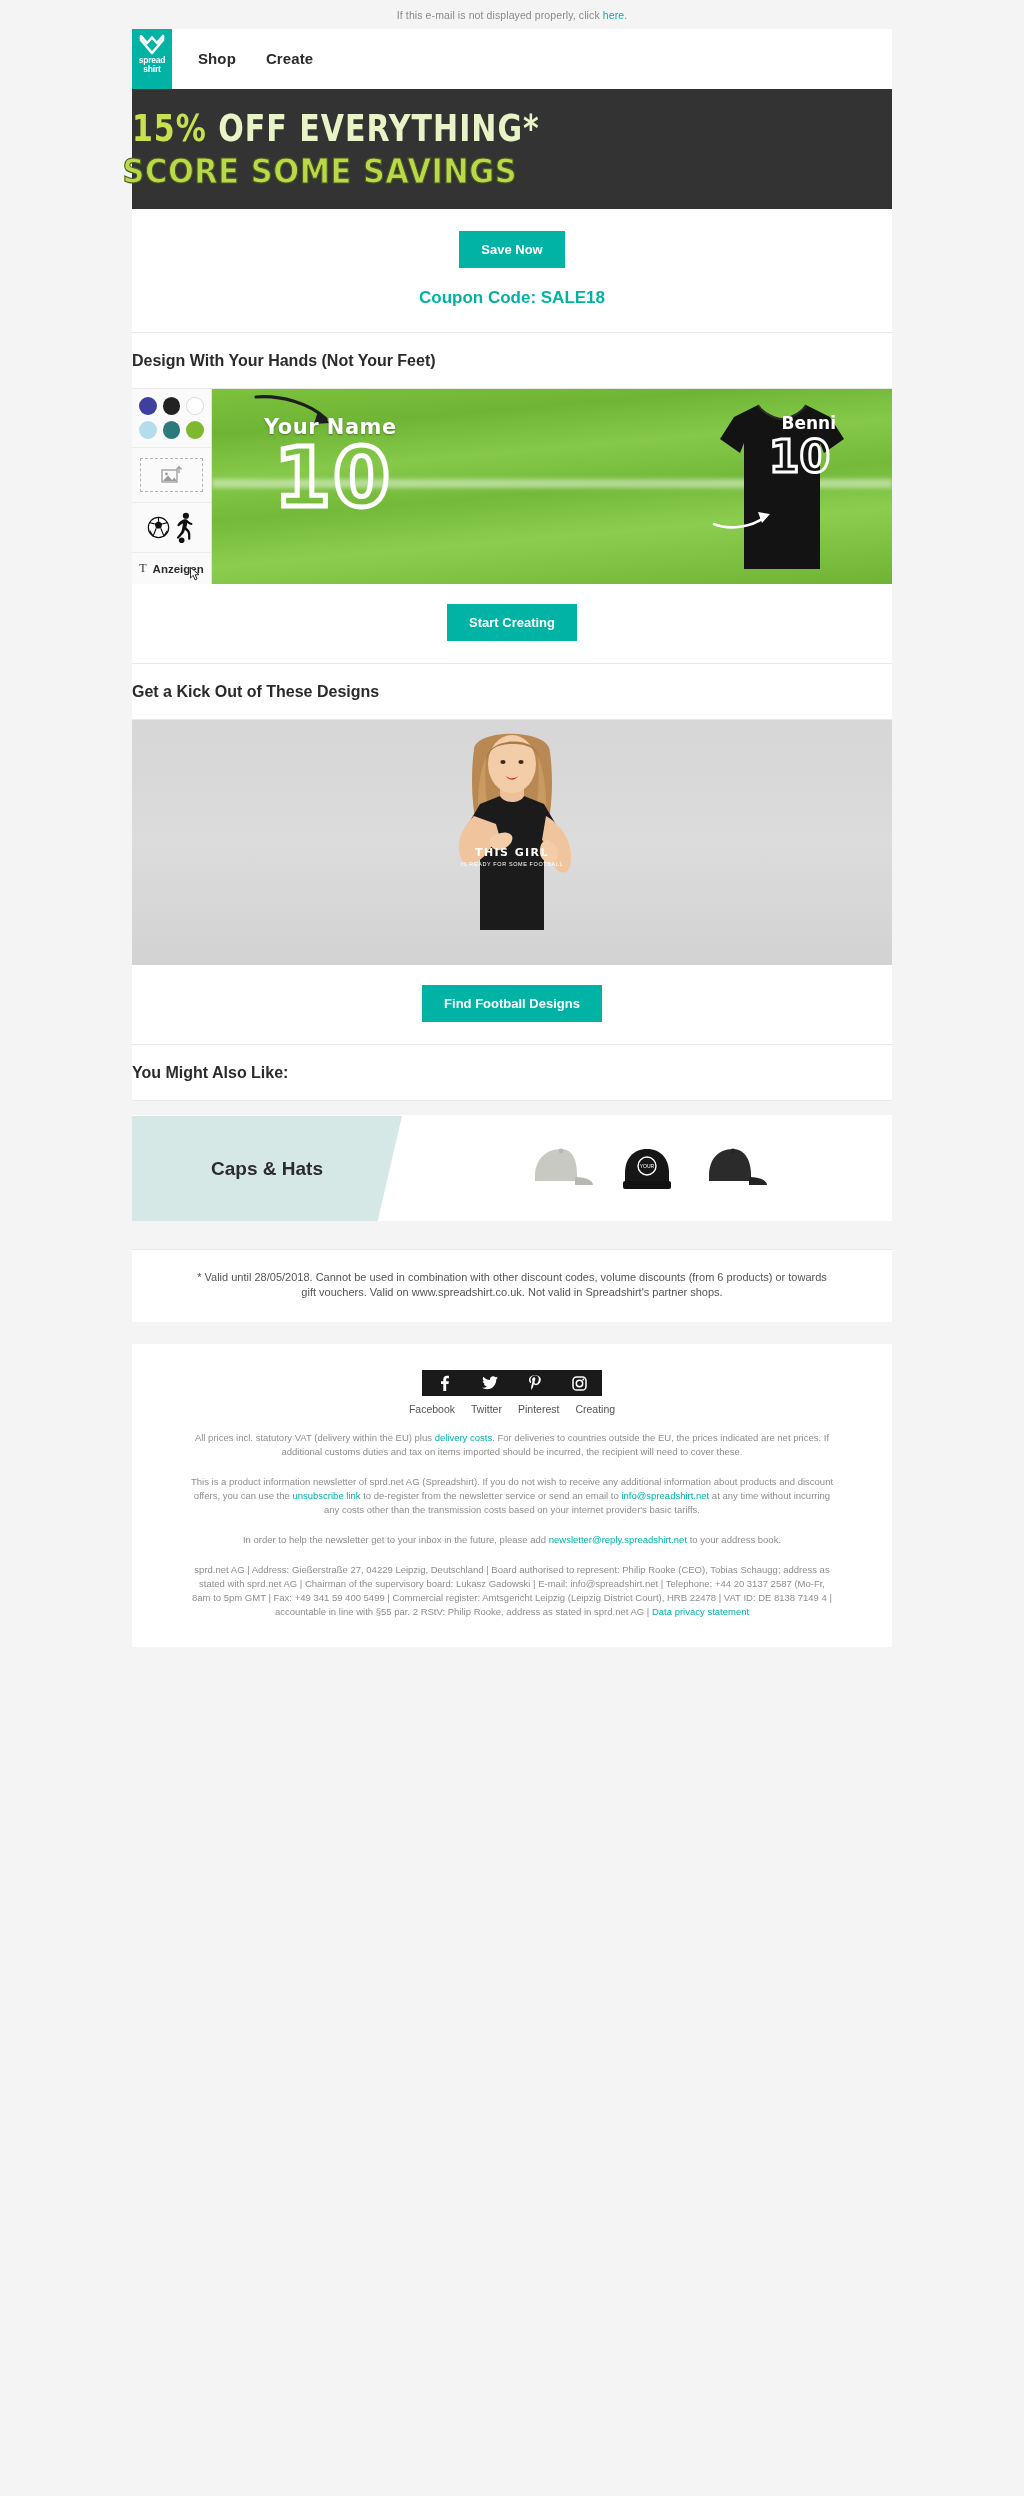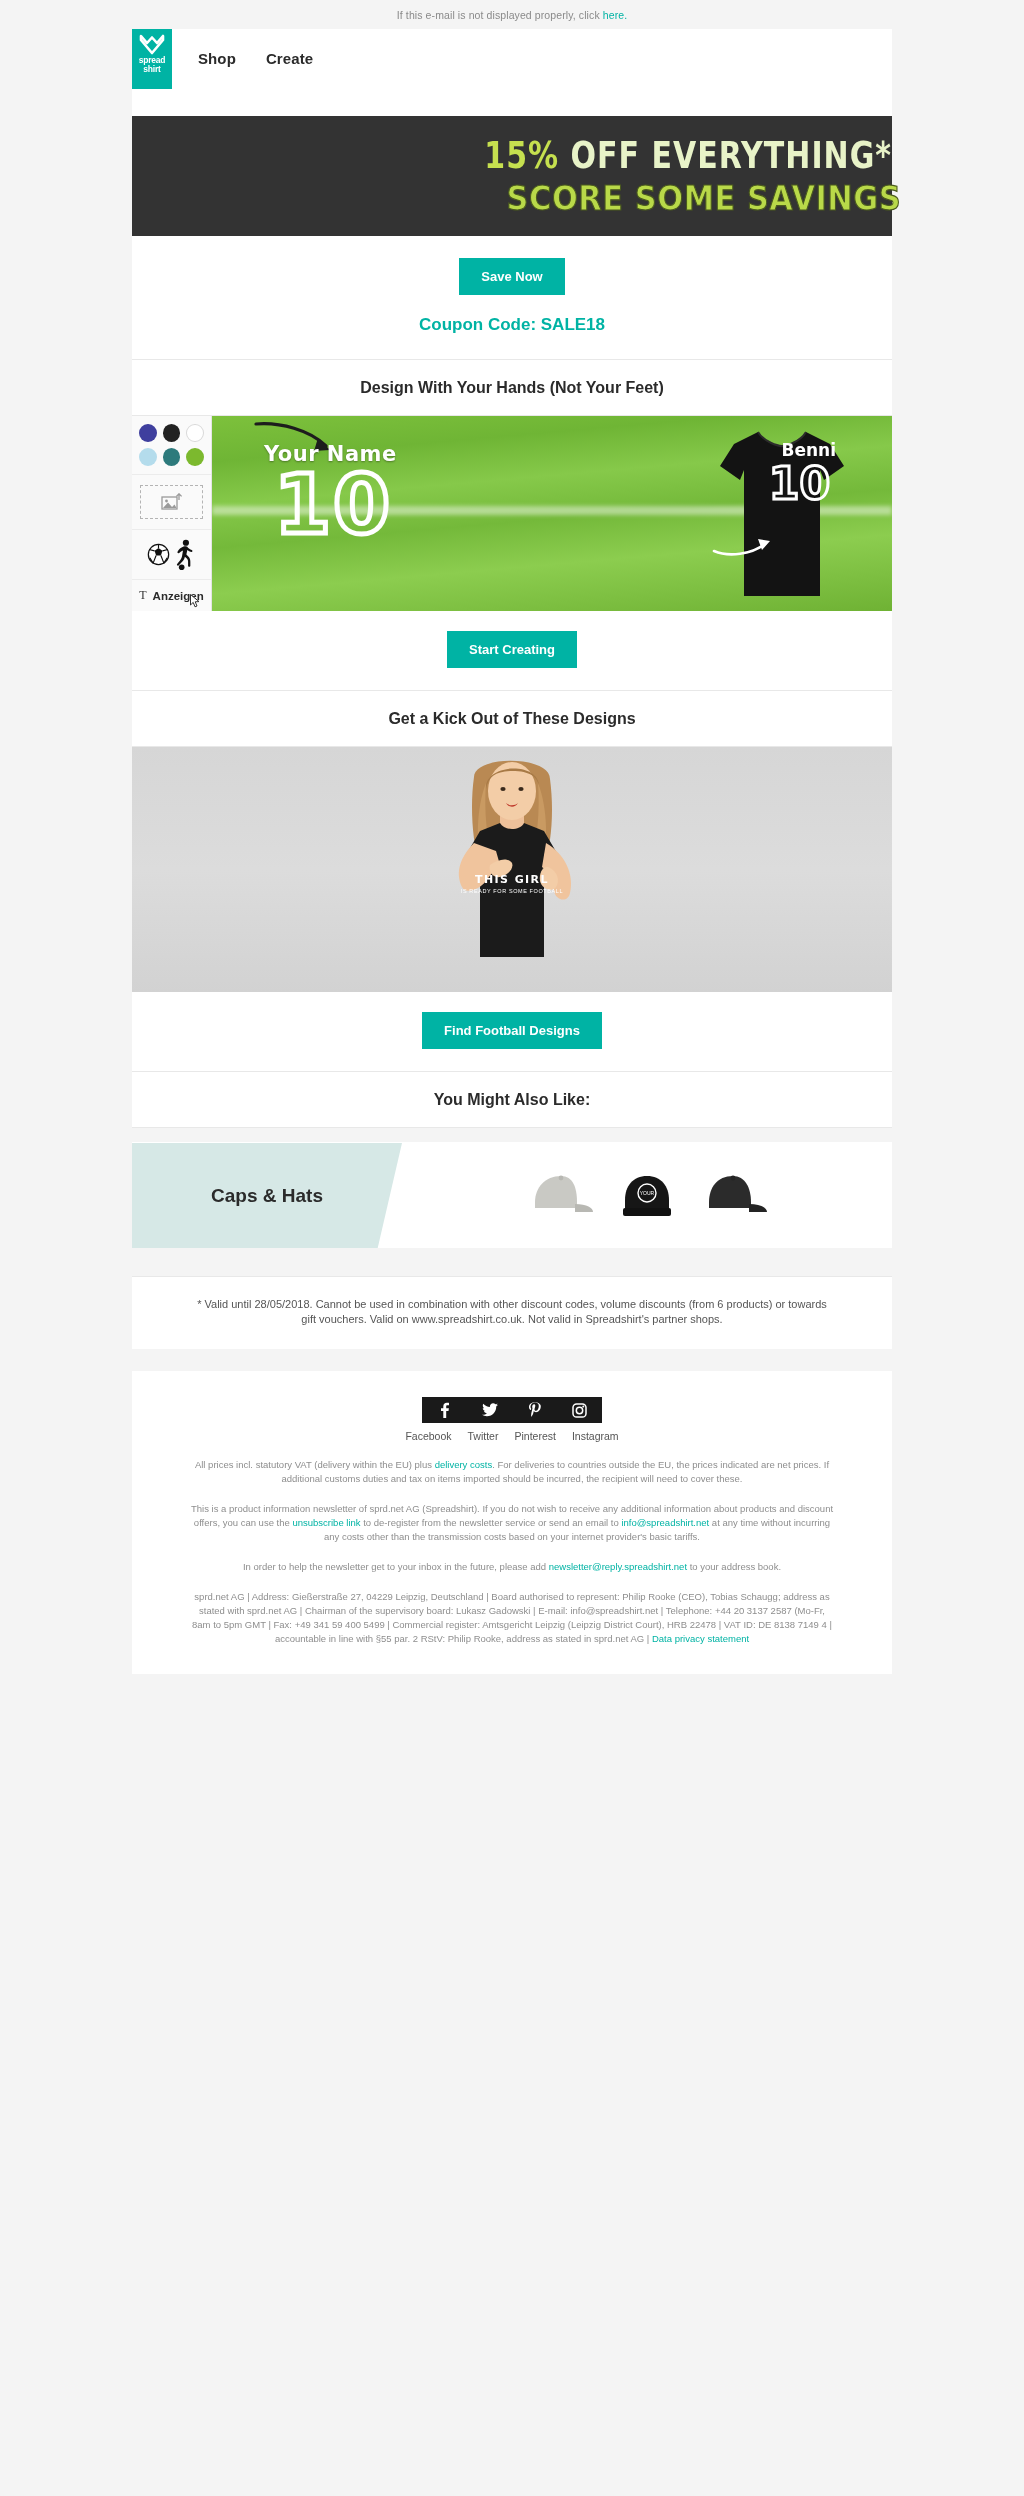--- a/index.html
+++ b/index.html
@@ -24,22 +24,22 @@
     padding-top:5px;
   }
   .logo svg { display:block; }
   .logo .l1, .logo .l2 { font-size:8.5px; font-weight:bold; line-height:9px; letter-spacing:-.2px; }
   .nav-links { display:flex; align-items:center; gap:30px; padding-left:26px; }
   .nav-links span { font-size:15px; color:#2b2b2b; font-weight:bold; letter-spacing:.1px; }
 
   
   .hero {
     background:#333333; height:120px;
-    display:flex; flex-direction:column; align-items:flex-end; justify-content:center;
-    gap:0; position:relative;margin-top:27px;
+    display:flex; flex-direction:column; align-items:flex-start; justify-content:center;
+    gap:0; position:relative;
   }
   .hero-l1 { font-size:30px; font-weight:bold; letter-spacing:1px;
     font-family:"DejaVu Sans", sans-serif; color:#e8f3c8; white-space:nowrap;
     transform:scaleY(1.25); }
   .hero-l1 .pct { color:#c6e04f; }
   .hero-l2 {
     font-size:29px; font-weight:bold; letter-spacing:.5px; white-space:nowrap;
     font-family:"DejaVu Sans", sans-serif;
     color:#b9d949; transform:scaleY(1.15) scaleX(1.05);
     -webkit-text-stroke:1px #4a5a1e; margin-top:10px;
@@ -48,21 +48,21 @@
   
   .cta-block { background:#fff; padding:22px 0 24px; text-align:center; }
   .btn {
     display:inline-block; background:#00b3a4; color:#fff; font-size:13px;
     font-weight:bold; padding:11px 22px; border:none; cursor:pointer;
   }
   .coupon { margin-top:20px; font-size:17px; font-weight:bold; color:#00b3a4; }
 
   .sec-divider { height:1px; background:#e8e8e8; }
 
-  .sec-title { text-align:center; font-size:16px; font-weight:bold; color:#2b2b2b;
+  .sec-title { font-size:16px; font-weight:bold; color:#2b2b2b;
     padding:19px 0 18px; }
 
   
   .editor { display:flex; height:195px; }
   .ed-side { width:80px; background:#fafafa; border-right:1px solid #e4e4e4;
     display:flex; flex-direction:column; }
   .sw-box { padding:8px 7px; border-bottom:1px solid #ececec; }
   .sw-row { display:flex; gap:6px; margin-bottom:6px; }
   .sw-row:last-child { margin-bottom:0; }
   .sw { width:18px; height:18px; border-radius:50%; }
@@ -368,21 +368,21 @@
             <rect x="1" y="1" width="13" height="13" rx="3.6" fill="none" stroke="#fff" stroke-width="1.5"></rect>
             <circle cx="7.5" cy="7.5" r="3.2" fill="none" stroke="#fff" stroke-width="1.5"></circle>
             <circle cx="11.3" cy="3.6" r="1" fill="#fff"></circle>
           </svg>
       </div>
     </div>
     <div class="social-names">
       <span>Facebook</span>
       <span>Twitter</span>
       <span>Pinterest</span>
-      <span>Instagram</span>
+      <span>Creating</span>
     </div>
 
     <div class="fine block2">
       <span>All prices incl. statutory VAT (delivery within the EU) plus </span><a href="#">delivery costs</a><span>. For deliveries to countries outside the EU, the prices indicated are net prices. If additional customs duties and tax on items imported should be incurred, the recipient will need to cover these.</span>
     </div>
 
     <div class="fine block2">
       <span>This is a product information newsletter of sprd.net AG (Spreadshirt). If you do not wish to receive any additional information about products and discount offers, you can use the </span><a href="#">unsubscribe link</a><span> to de-register from the newsletter service or send an email to </span><a href="#">info@spreadshirt.net</a><span> at any time without incurring any costs other than the transmission costs based on your internet provider's basic tariffs.</span>
     </div>
 

